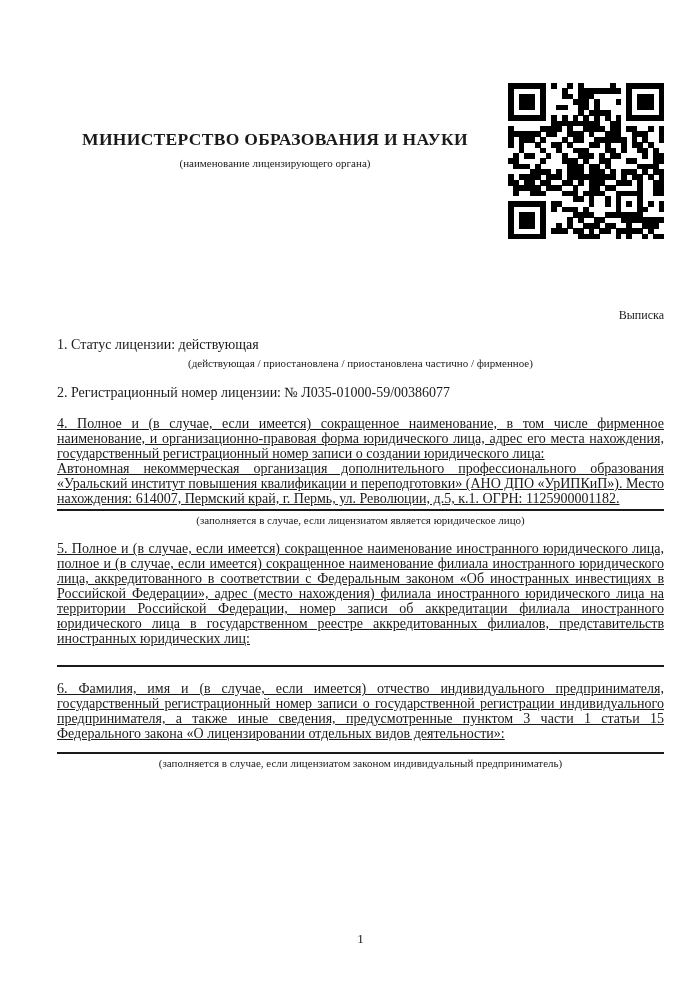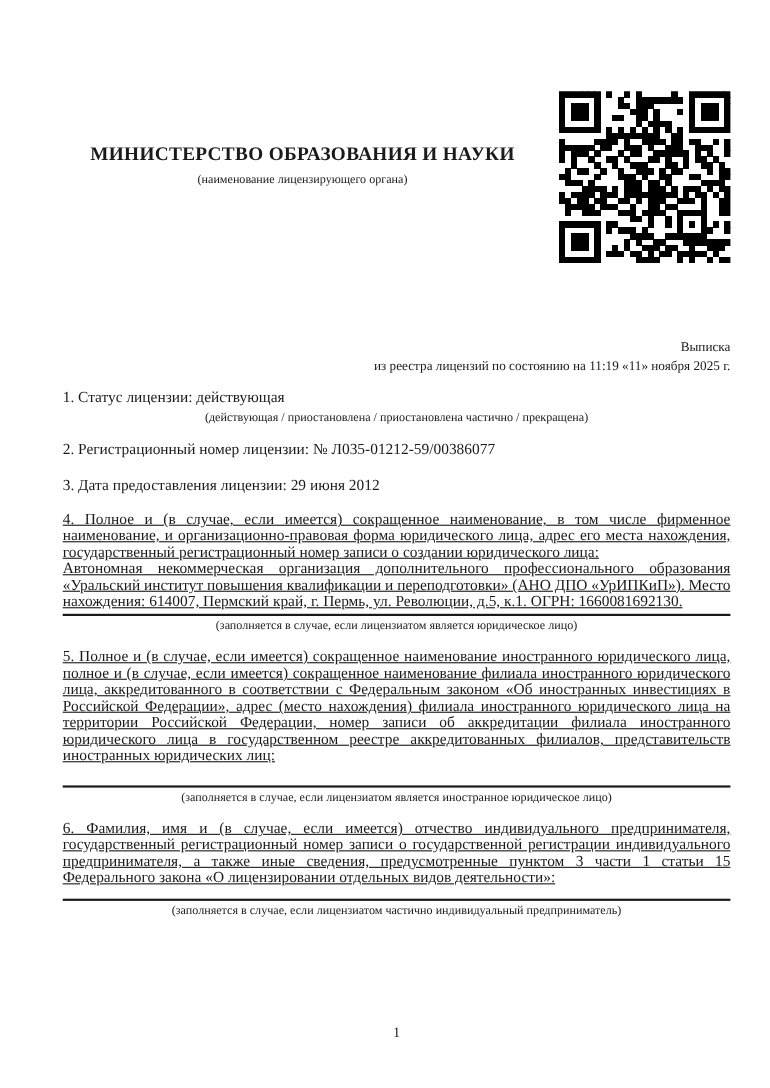--- a/index.html
+++ b/index.html
@@ -480,55 +480,50 @@
           <rect x="107.59" y="150.62" width="5.73" height="5.73"></rect>
           <rect x="118.34" y="150.62" width="5.73" height="5.73"></rect>
           <rect x="134.48" y="150.62" width="5.73" height="5.73"></rect>
           <rect x="145.24" y="150.62" width="5.73" height="5.73"></rect>
           <rect x="150.62" y="150.62" width="5.73" height="5.73"></rect>
         </svg></div>
   </div>
 
   <div class="doc-title">
     <div>Выписка</div>
-    <div>из реестра лицензий по состоянию на 11:19 «11» ноября 2025 г.</div>
   </div>
 
   <div class="items">
 
     <div class="item">
       <div class="line">1. Статус лицензии: действующая</div>
-      <div class="caption">(действующая / приостановлена / приостановлена частично / прекращена)</div>
+      <div class="caption">(действующая / приостановлена / приостановлена частично / фирменное)</div>
     </div>
 
     <div class="item">
-      <div class="line">2. Регистрационный номер лицензии: № Л035-01212-59/00386077</div>
+      <div class="line">2. Регистрационный номер лицензии: № Л035-01000-59/00386077</div>
     </div>
 
-    <div class="item">
-      <div class="line">3. Дата предоставления лицензии: 29 июня 2012</div>
-    </div>
 
     <div class="item">
       <div class="para">4. Полное и (в случае, если имеется) сокращенное наименование, в том числе фирменное наименование, и организационно-правовая форма юридического лица, адрес его места нахождения, государственный регистрационный номер записи о создании юридического лица:</div>
-      <div class="para">Автономная некоммерческая организация дополнительного профессионального образования «Уральский институт повышения квалификации и переподготовки» (АНО ДПО «УрИПКиП»). Место нахождения: 614007, Пермский край, г. Пермь, ул. Революции, д.5, к.1. ОГРН: 1660081692130.</div>
+      <div class="para">Автономная некоммерческая организация дополнительного профессионального образования «Уральский институт повышения квалификации и переподготовки» (АНО ДПО «УрИПКиП»). Место нахождения: 614007, Пермский край, г. Пермь, ул. Революции, д.5, к.1. ОГРН: 1125900001182.</div>
       <div class="rule hug"></div>
       <div class="caption">(заполняется в случае, если лицензиатом является юридическое лицо)</div>
     </div>
 
     <div class="item">
       <div class="para">5. Полное и (в случае, если имеется) сокращенное наименование иностранного юридического лица, полное и (в случае, если имеется) сокращенное наименование филиала иностранного юридического лица, аккредитованного в соответствии с Федеральным законом «Об иностранных инвестициях в Российской Федерации», адрес (место нахождения) филиала иностранного юридического лица на территории Российской Федерации, номер записи об аккредитации филиала иностранного юридического лица в государственном реестре аккредитованных филиалов, представительств иностранных юридических лиц:</div>
       <div class="rule gap-l"></div>
-      <div class="caption">(заполняется в случае, если лицензиатом является иностранное юридическое лицо)</div>
     </div>
 
     <div class="item">
       <div class="para">6. Фамилия, имя и (в случае, если имеется) отчество индивидуального предпринимателя, государственный регистрационный номер записи о государственной регистрации индивидуального предпринимателя, а также иные сведения, предусмотренные пунктом 3 части 1 статьи 15 Федерального закона «О лицензировании отдельных видов деятельности»:</div>
       <div class="rule gap-m"></div>
-      <div class="caption">(заполняется в случае, если лицензиатом частично индивидуальный предприниматель)</div>
+      <div class="caption">(заполняется в случае, если лицензиатом законом индивидуальный предприниматель)</div>
     </div>
 
 
   </div>
 
   <div class="page-number">1</div>
 
 </div>
 
 </body></html>

